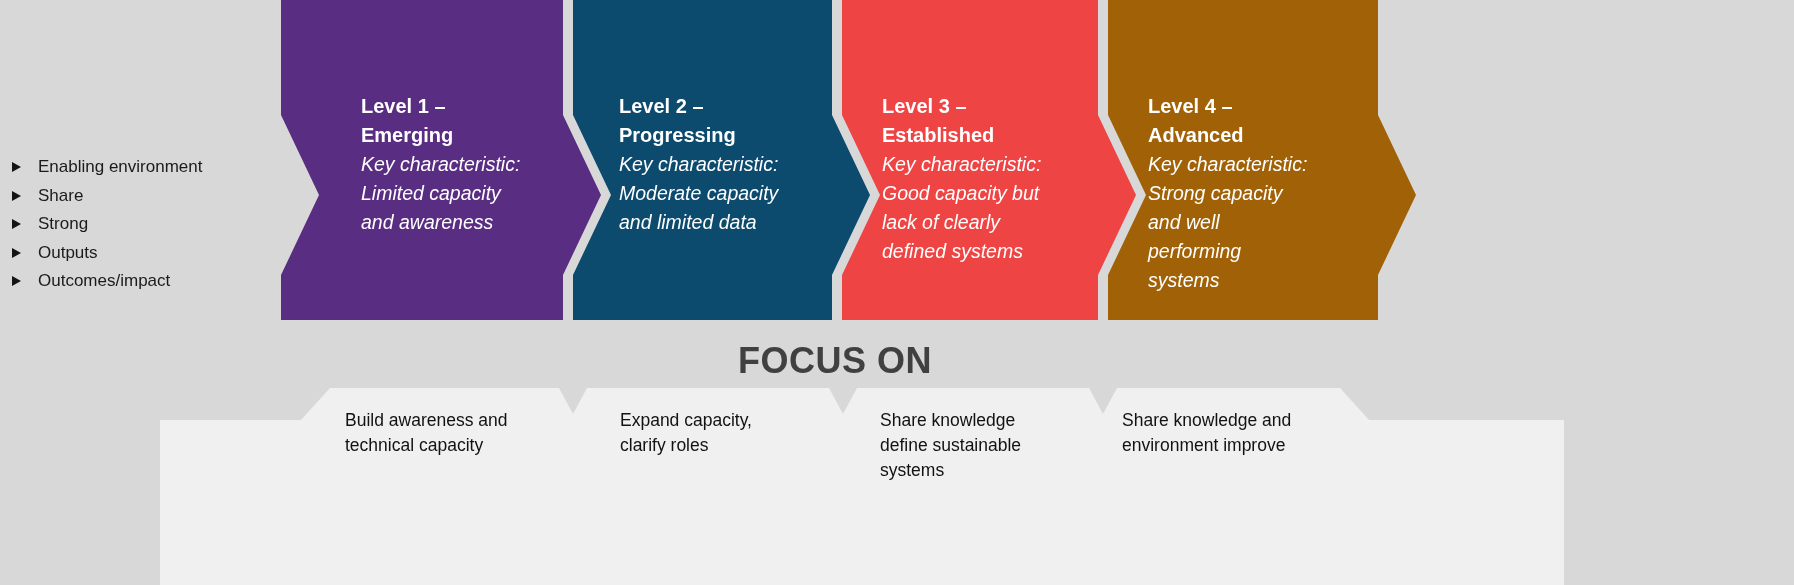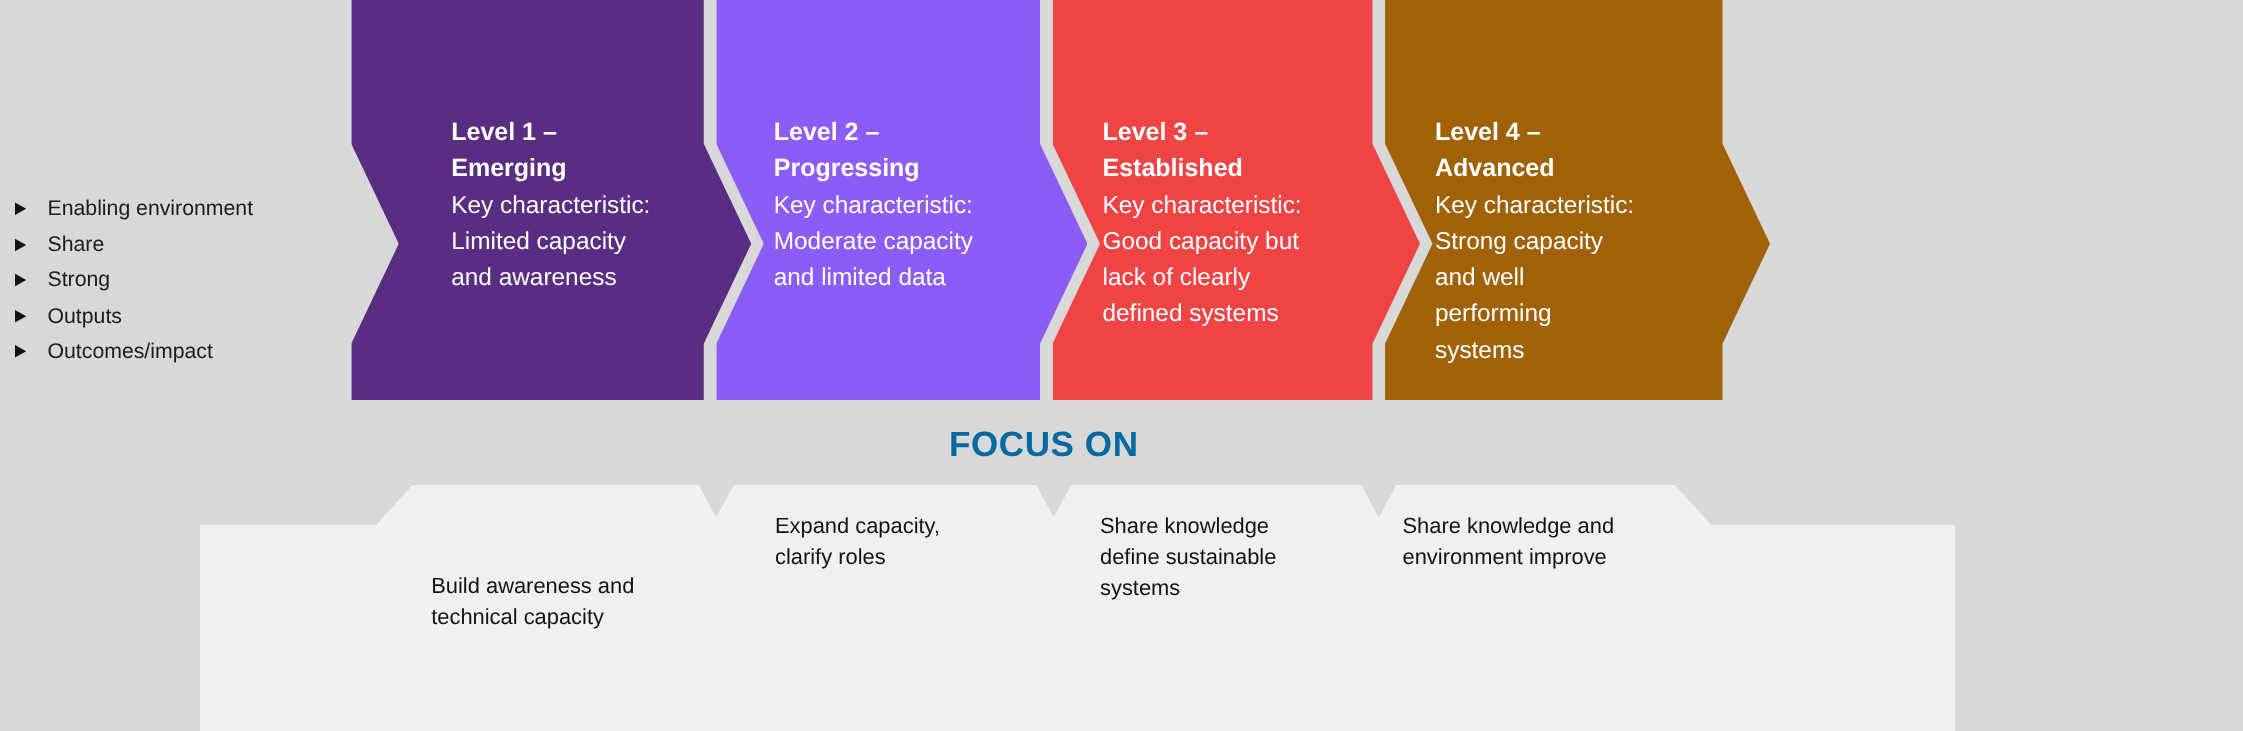--- a/index.html
+++ b/index.html
@@ -18,47 +18,47 @@
     border-top:5.5px solid transparent;
     border-bottom:5.5px solid transparent;
     margin-right:17px; flex:0 0 auto;
   }
   .side-label { font-size:17px; color:#1b1b1b; }
 
   
   .level { position:absolute; top:0; height:320px; color:#ffffff; }
   .level-inner { padding-top:92px; }
   .level-title { font-size:20px; font-weight:700; line-height:29px; white-space:pre-line; }
-  .level-desc  { font-size:19.5px; line-height:29px; white-space:pre-line; }
+  .level-desc  { font-size:19.5px; line-height:29px; white-space:pre-line;font-style:italic; }
 
   .level1 { left:281px; width:320px; background:#592d82;
     clip-path:polygon(0 0, 282px 0, 282px 115px, 320px 195px, 282px 275px, 282px 320px,
                       0 320px, 0 275px, 38px 195px, 0 115px); }
   .level1 .level-inner { padding-left:80px; }
 
-  .level2 { left:573px; width:297px; background:#8b5cf6;
+  .level2 { left:573px; width:297px; background:#0c4a6e;
     clip-path:polygon(0 0, 259px 0, 259px 115px, 297px 195px, 259px 275px, 259px 320px,
                       0 320px, 0 275px, 38px 195px, 0 115px); }
   .level2 .level-inner { padding-left:46px; }
 
   .level3 { left:842px; width:294px; background:#ef4444;
     clip-path:polygon(0 0, 256px 0, 256px 115px, 294px 195px, 256px 275px, 256px 320px,
                       0 320px, 0 275px, 38px 195px, 0 115px); }
   .level3 .level-inner { padding-left:40px; }
 
   .level4 { left:1108px; width:308px; background:#a16207;
     clip-path:polygon(0 0, 270px 0, 270px 115px, 308px 195px, 270px 275px, 270px 320px,
                       0 320px, 0 275px, 38px 195px, 0 115px); }
   .level4 .level-inner { padding-left:40px; }
 
   
   .focus-heading {
     position:absolute; left:300px; top:340px; width:1070px;
-    text-align:center; font-size:28px; font-weight:700;
-    letter-spacing:0.5px; color:#0369a1;
+    text-align:center; font-size:36px; font-weight:700;
+    letter-spacing:0.5px; color:#404040;
   }
 
   
   .band-main {
     position:absolute; left:160px; top:420px; width:1404px; height:165px;
     background:#f0f0f0;
   }
   .band-top {
     position:absolute; left:300px; top:388px; width:1070px; height:33px;
     background:#f0f0f0;
@@ -67,21 +67,21 @@
       529px 0, 543px 26px, 557px 0,
       789px 0, 803px 26px, 817px 0,
       1040px 0, 1070px 33px);
   }
 
   .focus-item {
     position:absolute; top:408px;
     font-size:17.5px; line-height:25px; color:#121212;
     white-space:pre-line;
   }
-  .f1 { left:345px; width:230px;margin-top:48px; }
+  .f1 { left:345px; width:230px; }
   .f2 { left:620px; width:210px; }
   .f3 { left:880px; width:220px; }
   .f4 { left:1122px; width:240px; }
 </style>
 </head>
 <body>
 
 <div class="stage">
 
   <div class="sidebar">

